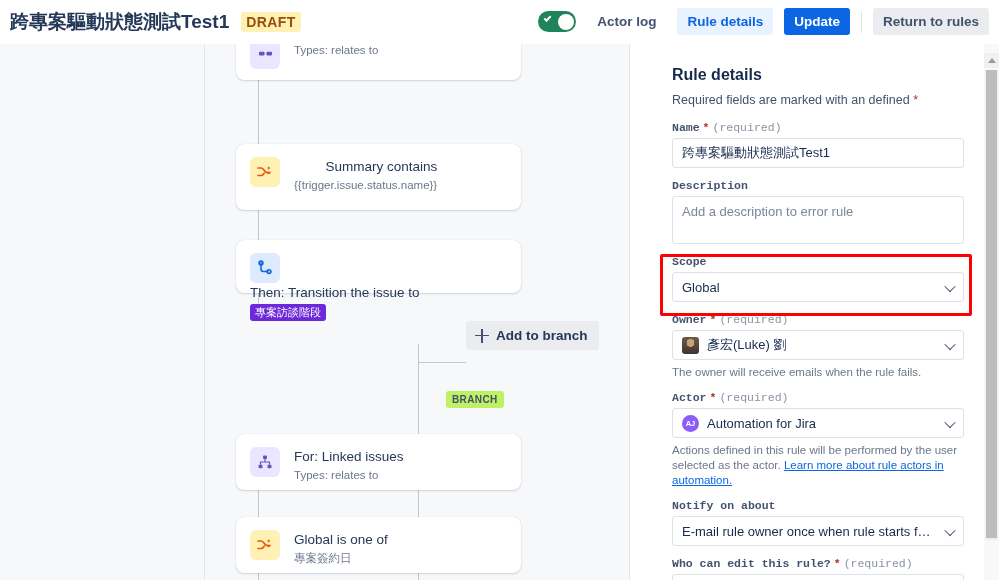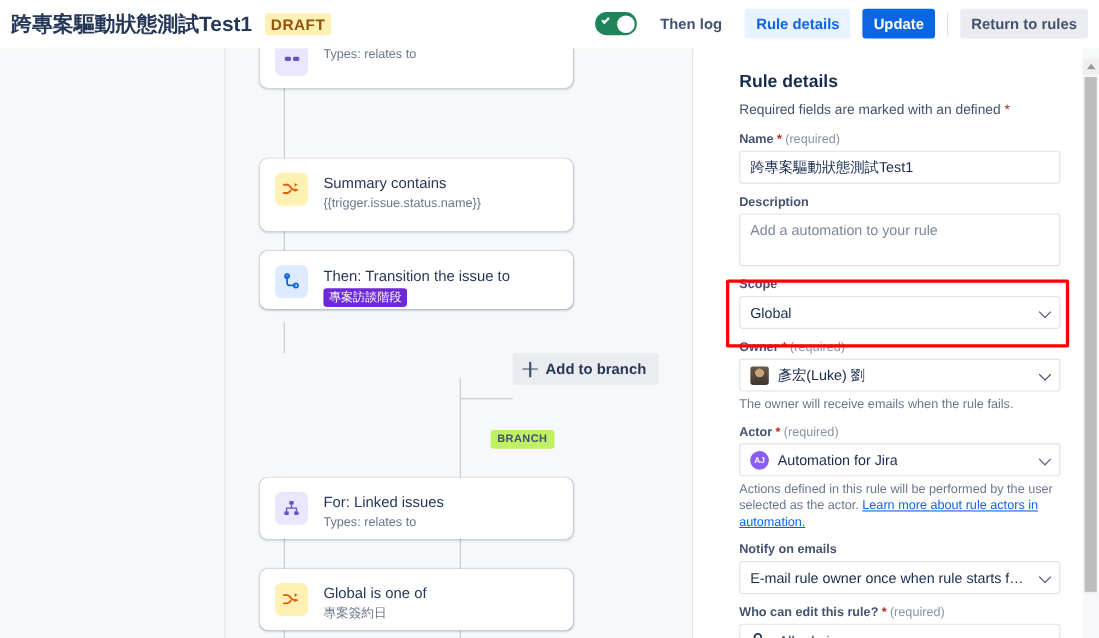--- a/index.html
+++ b/index.html
@@ -134,21 +134,21 @@
     background: #ffffff; border-left: 1px solid #e4e6ea;
     overflow: hidden;
   }
   #details-inner { position: absolute; left: 0; top: 0; width: 352px; padding: 22px 30px 0 42px; }
   #panel-title { font-size: 16px; font-weight: 600; color: #172b4d; margin: 0 0 9px 0; }
   #required-note { font-size: 12.5px; color: #42526e; margin-bottom: 14px; }
   #required-note .ast { color: #ae2e24; }
 
   .flabel {
     font-size: 11.5px; font-weight: 700; color: #44546f;
-    margin-bottom: 4px; display: flex; align-items: flex-end; gap: 3px;
+    margin-bottom: 4px; display: flex; align-items: flex-end; gap: 3px; font-family: Liberation Mono, monospace;
   }
   .flabel .ast { color: #ae2e24; font-weight: 700; }
   .flabel .req { color: #8993a4; font-weight: 400; }
 
   .field {
     width: 292px; height: 30px; border: 1px solid #dfe1e6; border-radius: 3px;
     background: #ffffff; display: flex; align-items: center;
     padding: 0 9px; font-size: 13px; color: #172b4d;
     margin-bottom: 11px; position: relative;
   }
@@ -201,21 +201,21 @@
 
 <div id="topbar">
   <div id="rule-title">跨專案驅動狀態測試Test1</div>
   <div id="draft-badge">DRAFT</div>
 
   <div id="topbar-right">
     <div class="toggle">
       <div class="check"></div>
       <div class="knob"></div>
     </div>
-    <button class="tb-btn">Then log</button>
+    <button class="tb-btn">Actor log</button>
     <button class="tb-btn subtle-link">Rule details</button>
     <button class="tb-btn primary">Update</button>
     <div class="divider-v"></div>
     <button class="tb-btn standard">Return to rules</button>
   </div>
 </div>
 
 <div id="body">
 
   <div id="left-rail"></div>
@@ -231,36 +231,36 @@
         <svg width="15" height="15" viewBox="0 0 16 16" aria-hidden="true">
           <rect x="1" y="5" width="6" height="4" rx="1.4" fill="#6554c0"></rect>
           <rect x="9" y="5" width="6" height="4" rx="1.4" fill="#6554c0"></rect>
         </svg>
       </div>
       <div class="txt">
         <div class="t2">Types: relates to</div>
       </div>
     </div>
 
-    <div class="card" style="top:100px;height:66px;">
+    <div class="card" style="top:100px;height:66px;text-align:right;">
       <div class="ic ic-yellow">
         <svg width="16" height="16" viewBox="0 0 16 16" aria-hidden="true">
           <path d="M1 4h3.2c1.3 0 2 .8 3 2.3 1 1.5 1.7 2.3 3 2.3H13" stroke="#e8590c" stroke-width="1.7" fill="none" stroke-linecap="round"></path>
           <path d="M1 11.5h3.2c1.3 0 2-.8 3-2.3" stroke="#e8590c" stroke-width="1.7" fill="none" stroke-linecap="round"></path>
           <path d="M10.8 2.3L13.4 4l-2.6 1.7z" fill="#e8590c"></path>
           <path d="M10.8 7.2l2.6 1.7-2.6 1.7z" fill="#e8590c"></path>
         </svg>
       </div>
       <div class="txt">
         <div class="t1">Summary contains</div>
         <div class="t2">{{trigger.issue.status.name}}</div>
       </div>
     </div>
 
-    <div class="card" style="top:184px;height:53px;">
+    <div class="card" style="top:196px;height:53px;flex-direction:column;">
       <div class="ic ic-blue">
         <svg width="16" height="16" viewBox="0 0 16 16" aria-hidden="true">
           <path d="M4 3v6a2.5 2.5 0 0 0 2.5 2.5H11" stroke="#0c66e4" stroke-width="1.6" fill="none" stroke-linecap="round"></path>
           <circle cx="4" cy="3" r="1.9" fill="none" stroke="#0c66e4" stroke-width="1.6"></circle>
           <circle cx="12" cy="11.6" r="1.9" fill="none" stroke="#0c66e4" stroke-width="1.6"></circle>
         </svg>
       </div>
       <div class="txt">
         <div class="t1">Then: Transition the issue to</div>
         <div class="status-pill">專案訪談階段</div>
@@ -327,21 +327,21 @@
         <span class="req">(required)</span>
       </div>
       <div class="field">
         <span class="val">跨專案驅動狀態測試Test1</span>
       </div>
 
       <div class="flabel">
         <span>Description</span>
       </div>
       <div class="field textarea">
-        <span class="val">Add a automation to your rule</span>
+        <span class="val">Add a description to error rule</span>
       </div>
 
       <div class="flabel">
         <span>Scope</span>
       </div>
       <div class="field">
         <span class="val">Global</span>
         <span class="chev"></span>
       </div>
 
@@ -366,21 +366,21 @@
         <span class="aj-badge">AJ</span>
         <span class="val">Automation for Jira</span>
         <span class="chev"></span>
       </div>
       <div class="helper">
         <span>Actions defined in this rule will be performed by the user selected as the actor.</span>
         <a href="#">Learn more about rule actors in automation.</a>
       </div>
 
       <div class="flabel">
-        <span>Notify on emails</span>
+        <span>Notify on about</span>
       </div>
       <div class="field">
         <span class="val">E-mail rule owner once when rule starts failing a...</span>
         <span class="chev"></span>
       </div>
 
       <div class="flabel">
         <span>Who can edit this rule?</span>
         <span class="ast">*</span>
         <span class="req">(required)</span>

